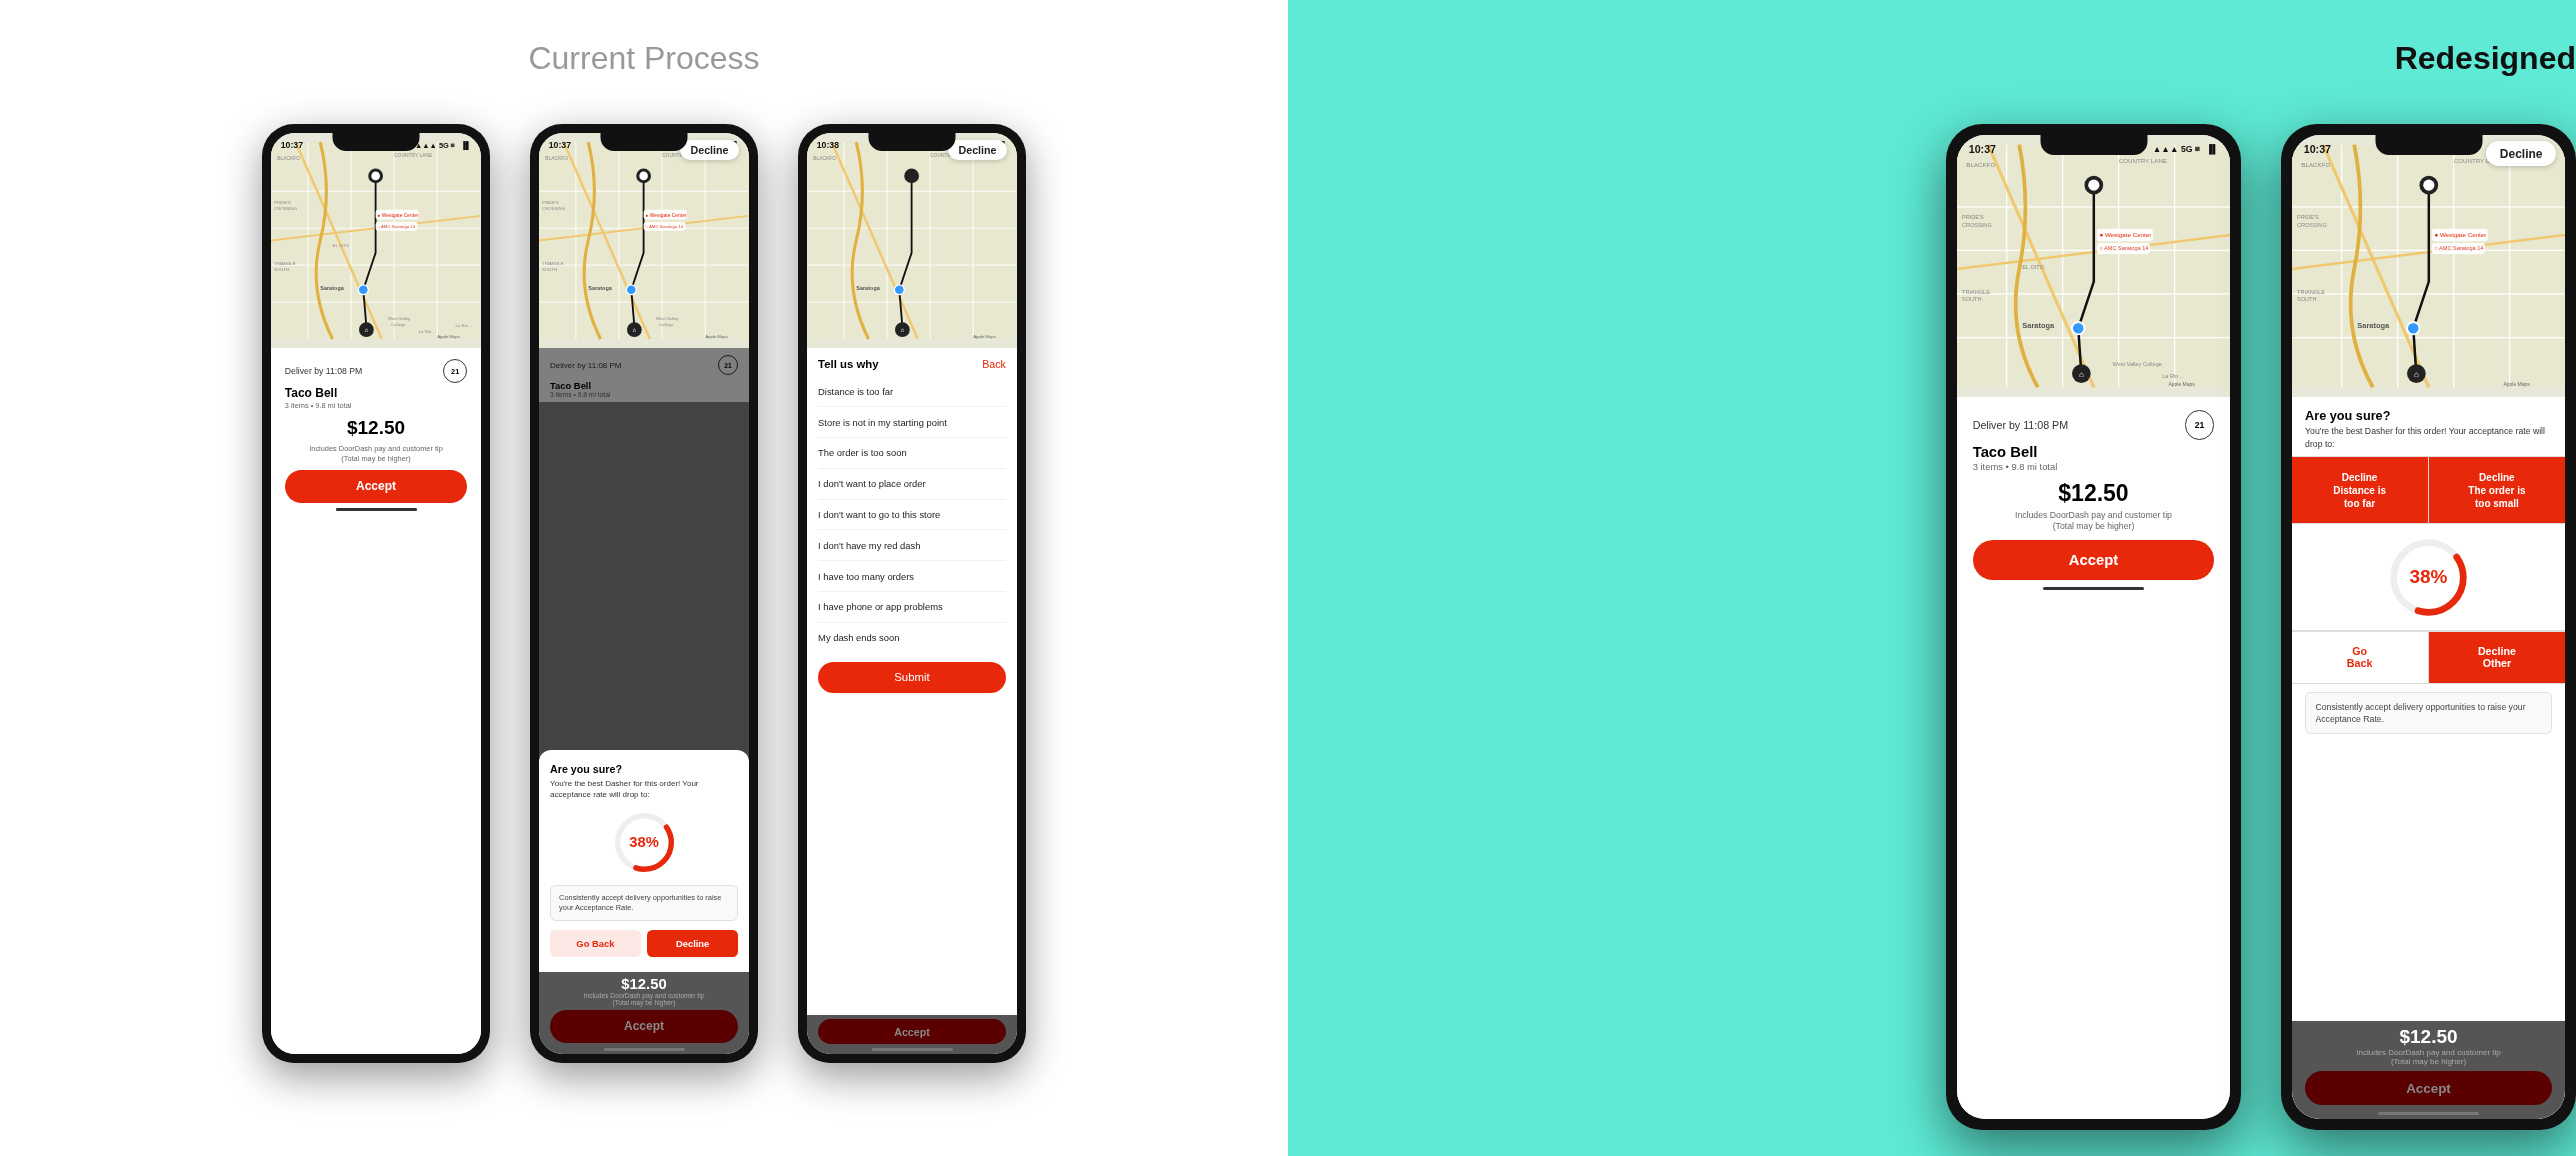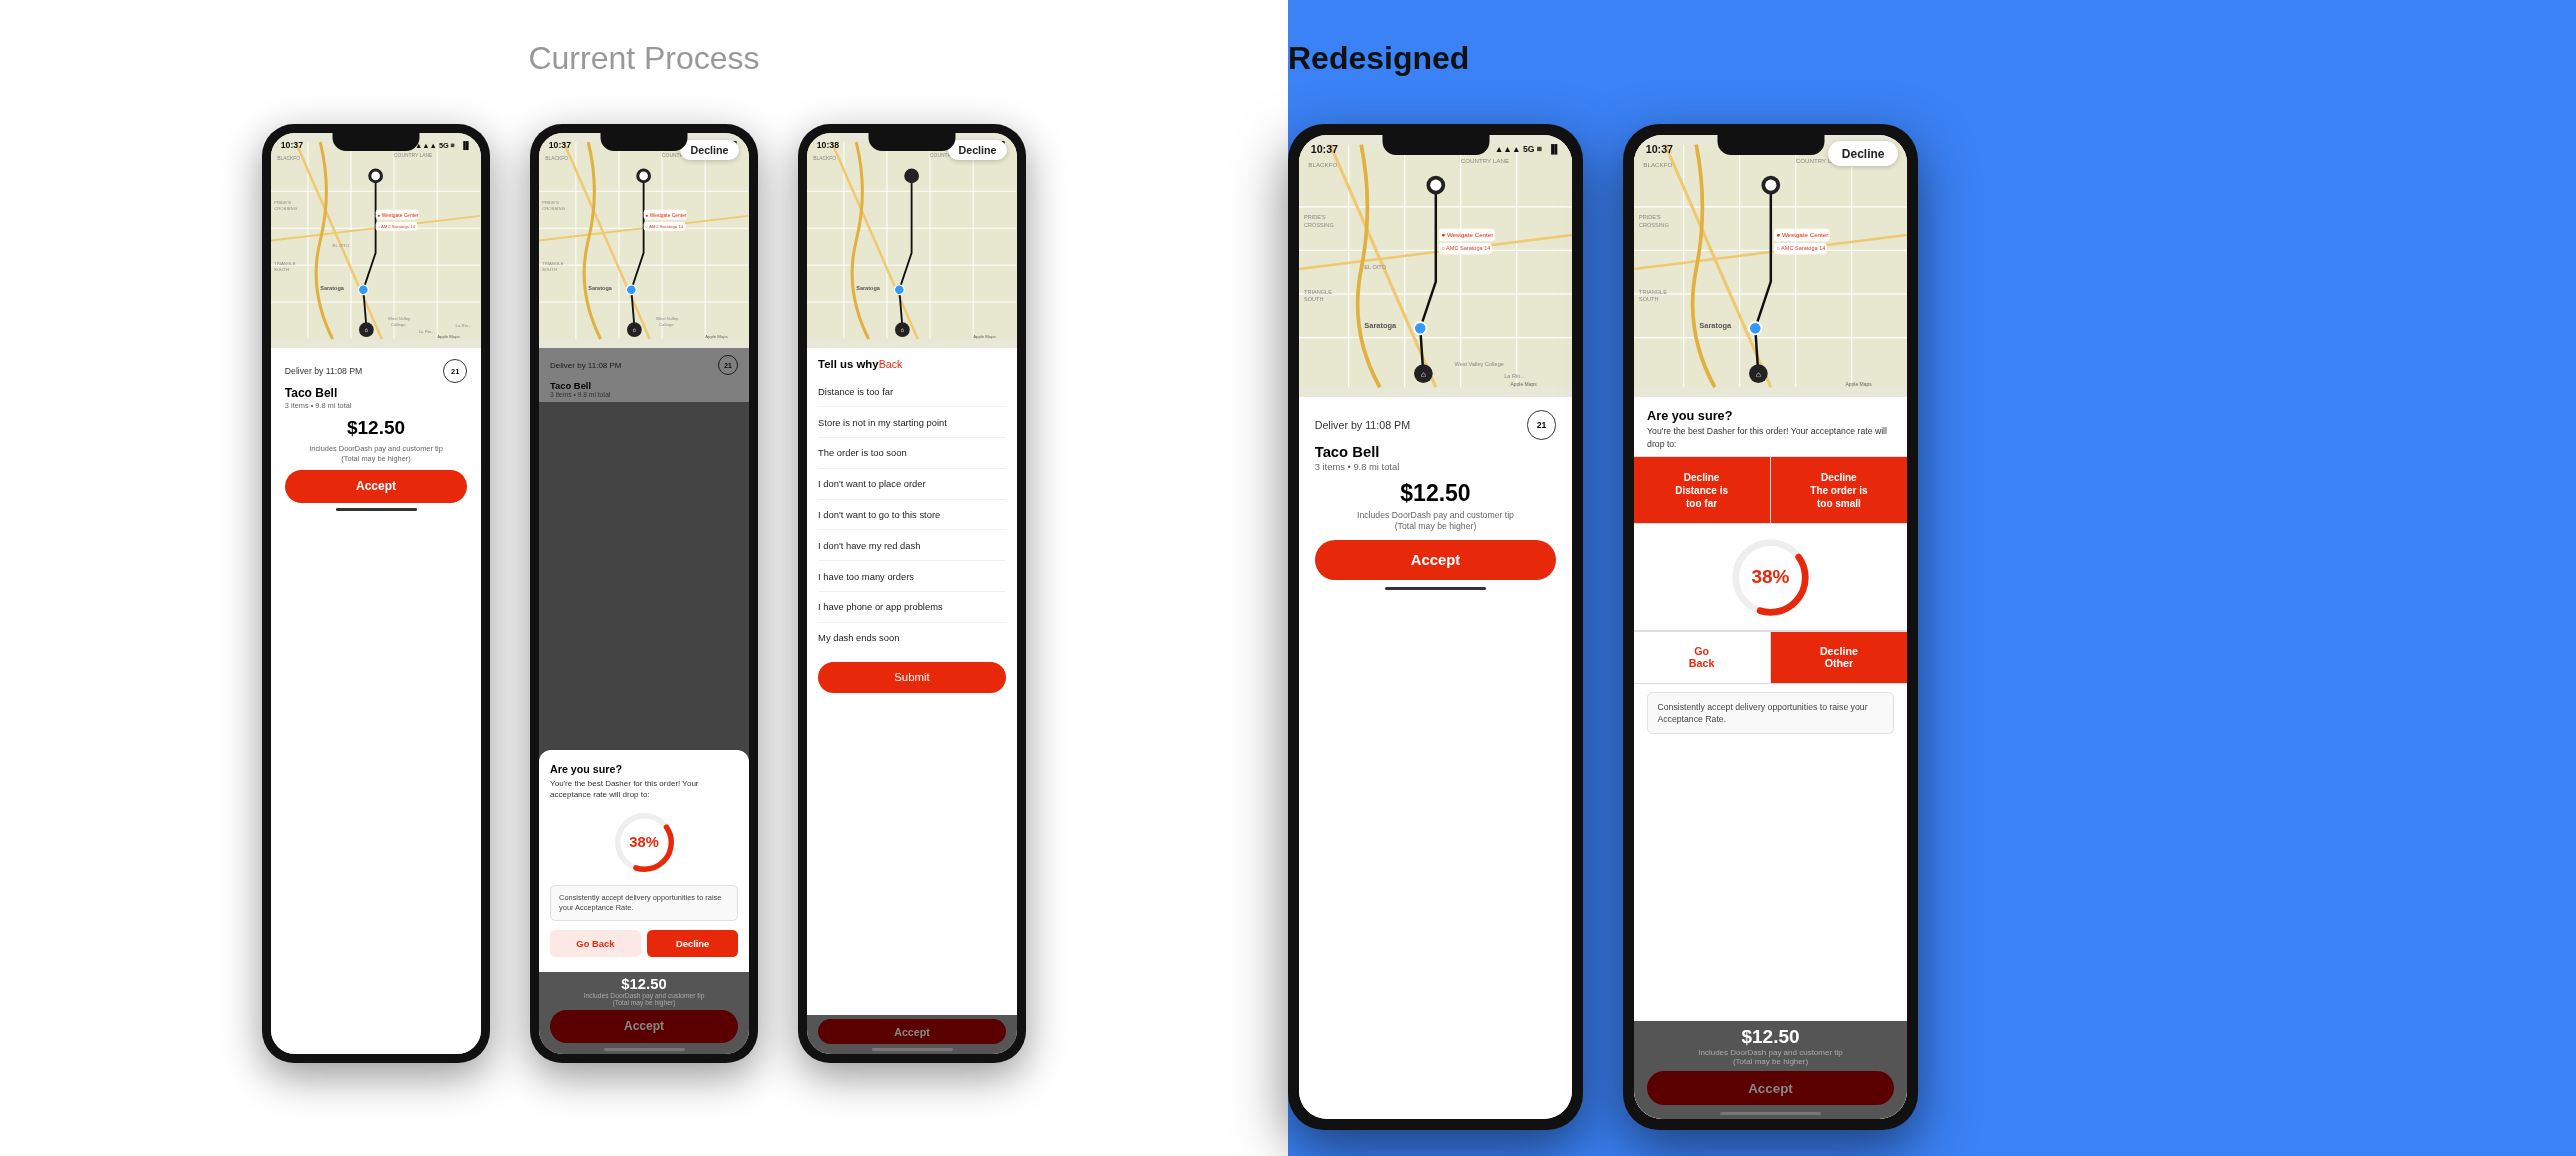--- a/index.html
+++ b/index.html
@@ -15,24 +15,24 @@
       height: 1157px;
       background: #fff;
       display: flex;
       flex-direction: column;
       align-items: center;
       padding-top: 40px;
     }
     .right-panel {
       width: 1288px;
       height: 1157px;
-      background: #3b82f6;
+      background: #5eead4;
       display: flex;
       flex-direction: column;
-      align-items: flex-start;
+      align-items: flex-end;
       padding-top: 40px;
     }
     .section-title {
       font-size: 32px;
       font-weight: 400;
       color: #999;
       margin-bottom: 47px;
     }
     .section-title-dark {
       font-size: 32px;
@@ -309,21 +309,21 @@
       padding: 8px;
       font-size: 9.4px;
       font-weight: 600;
       text-align: center;
       cursor: pointer;
     }
 
     
     .tell-why-header {
       display: flex;
-      justify-content: flex-start;
+      justify-content: space-between;
       align-items: center;
       padding: 9.4px 10.7px 6.7px;
       background: white;
     }
     .tell-why-title { font-size: 11.4px; font-weight: 600; }
     .tell-why-back { font-size: 10.7px; color: #E8280B; font-weight: 500; }
     .reason-list { background: white; padding: 0 10.7px; }
     .reason-item {
       padding: 9.4px 0;
       font-size: 9.4px;

